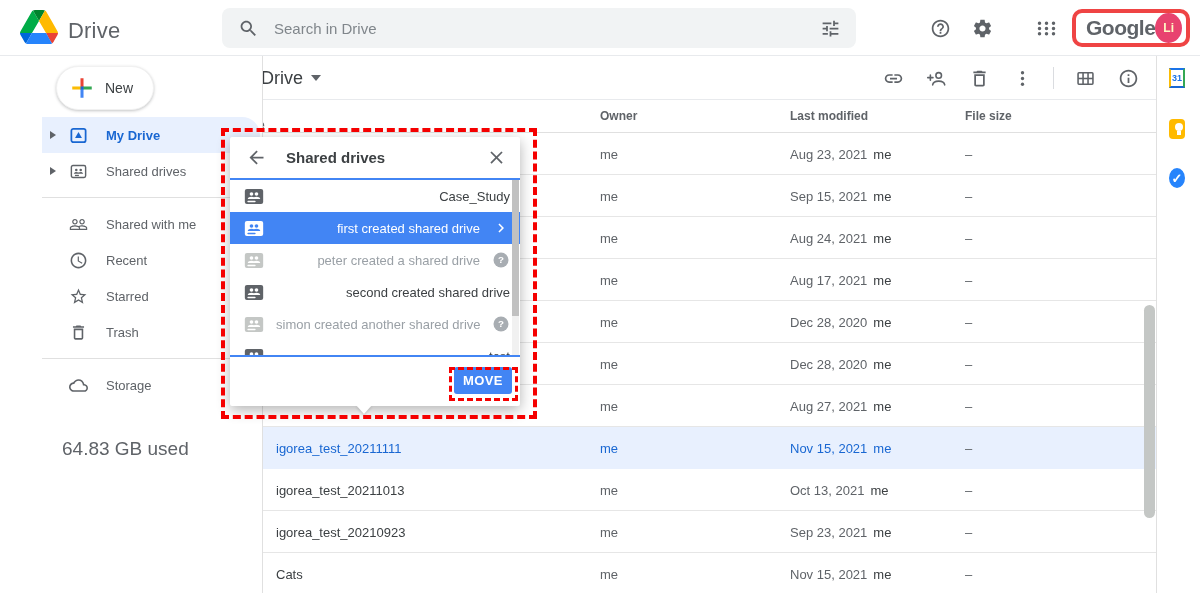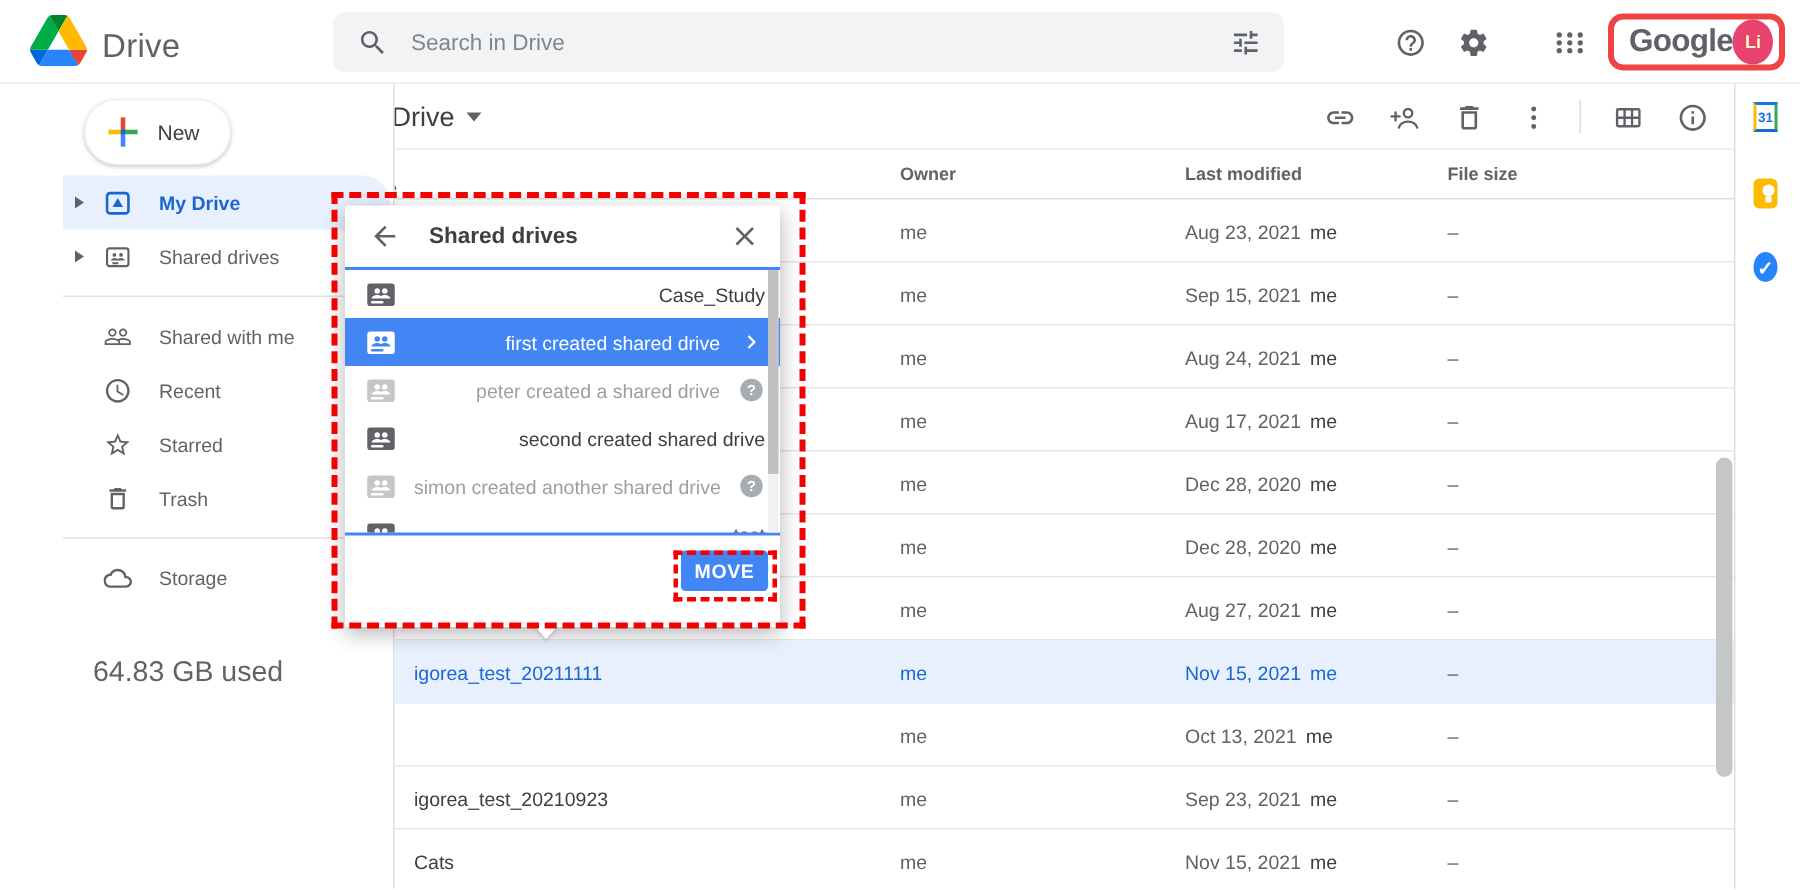--- a/index.html
+++ b/index.html
@@ -79,21 +79,21 @@
   .sd-icon svg { width:20px; height:17px; display:block; }
   .ditem.selected { background:#4285F4; color:#fff; }
   .ditem.selected .sd-icon { color:#fff; --fg:#4285F4; }
   .ditem.disabled { color:#9AA0A6; }
   .ditem.disabled .sd-icon { color:#C4C7C5; }
   .dlabel { flex:1; white-space:nowrap; overflow:hidden; }
   .chev { width:18px; height:18px; color:#fff; }
   .qmark { width:18px; height:18px; }
   .dlg-scroll-track { position:absolute; right:1px; top:43px; width:7px; height:175px; background:#F1F1F1; z-index:6; }
   .dlg-scroll-thumb { position:absolute; right:1px; top:43px; width:7px; height:136px; background:#C1C1C1; z-index:7; cursor:grab; }
-  .dlg-foot { position:relative; height:61px; }
+  .dlg-foot { position:relative; height:49px; }
   .move-btn { position:absolute; right:8px; top:10px; width:58px; height:27px; background:#4285F4; color:#fff; border:none; border-radius:3px; font-size:13px; font-weight:700; letter-spacing:.4px; font-family:"Liberation Sans", sans-serif; cursor:pointer; }
   .dlg-notch { position:absolute; left:126px; bottom:-8px; width:0; height:0; border-left:8px solid transparent; border-right:8px solid transparent; border-top:9px solid #fff; filter:drop-shadow(0 2px 1px rgba(0,0,0,.12)); }
 
   
   .anno-outer { position:absolute; left:221px; top:128px; width:316px; height:291px; border:4px dashed #F50000; z-index:8; pointer-events:none; }
   .anno-move { position:absolute; left:449px; top:367px; width:69px; height:34px; border:3px dashed #F50000; z-index:8; pointer-events:none; }
 </style>
 </head>
 <body>
 
@@ -395,20 +395,26 @@
           <span>igorea_test_20211111</span>
         </span>
         <span class="cell cell-owner">me</span>
         <span class="cell cell-mod">
             <span>Nov 15, 2021</span>
             <span class="by">me</span>
           </span>
         <span class="cell cell-size">–</span>
       </div>
       <div class="row">
+        <span class="cell cell-name">
+          <svg viewBox="0 0 24 24" fill="currentColor">
+              <path d="M10 4H4c-1.1 0-2 .9-2 2v12c0 1.1.9 2 2 2h16c1.1 0 2-.9 2-2V8c0-1.1-.9-2-2-2h-8l-2-2z"></path>
+            </svg>
+          <span>igorea_test_20211013</span>
+        </span>
         <span class="cell cell-owner">me</span>
         <span class="cell cell-mod">
             <span>Oct 13, 2021</span>
             <span class="by">me</span>
           </span>
         <span class="cell cell-size">–</span>
       </div>
       <div class="row">
         <span class="cell cell-name">
           <svg viewBox="0 0 24 24" fill="currentColor">

